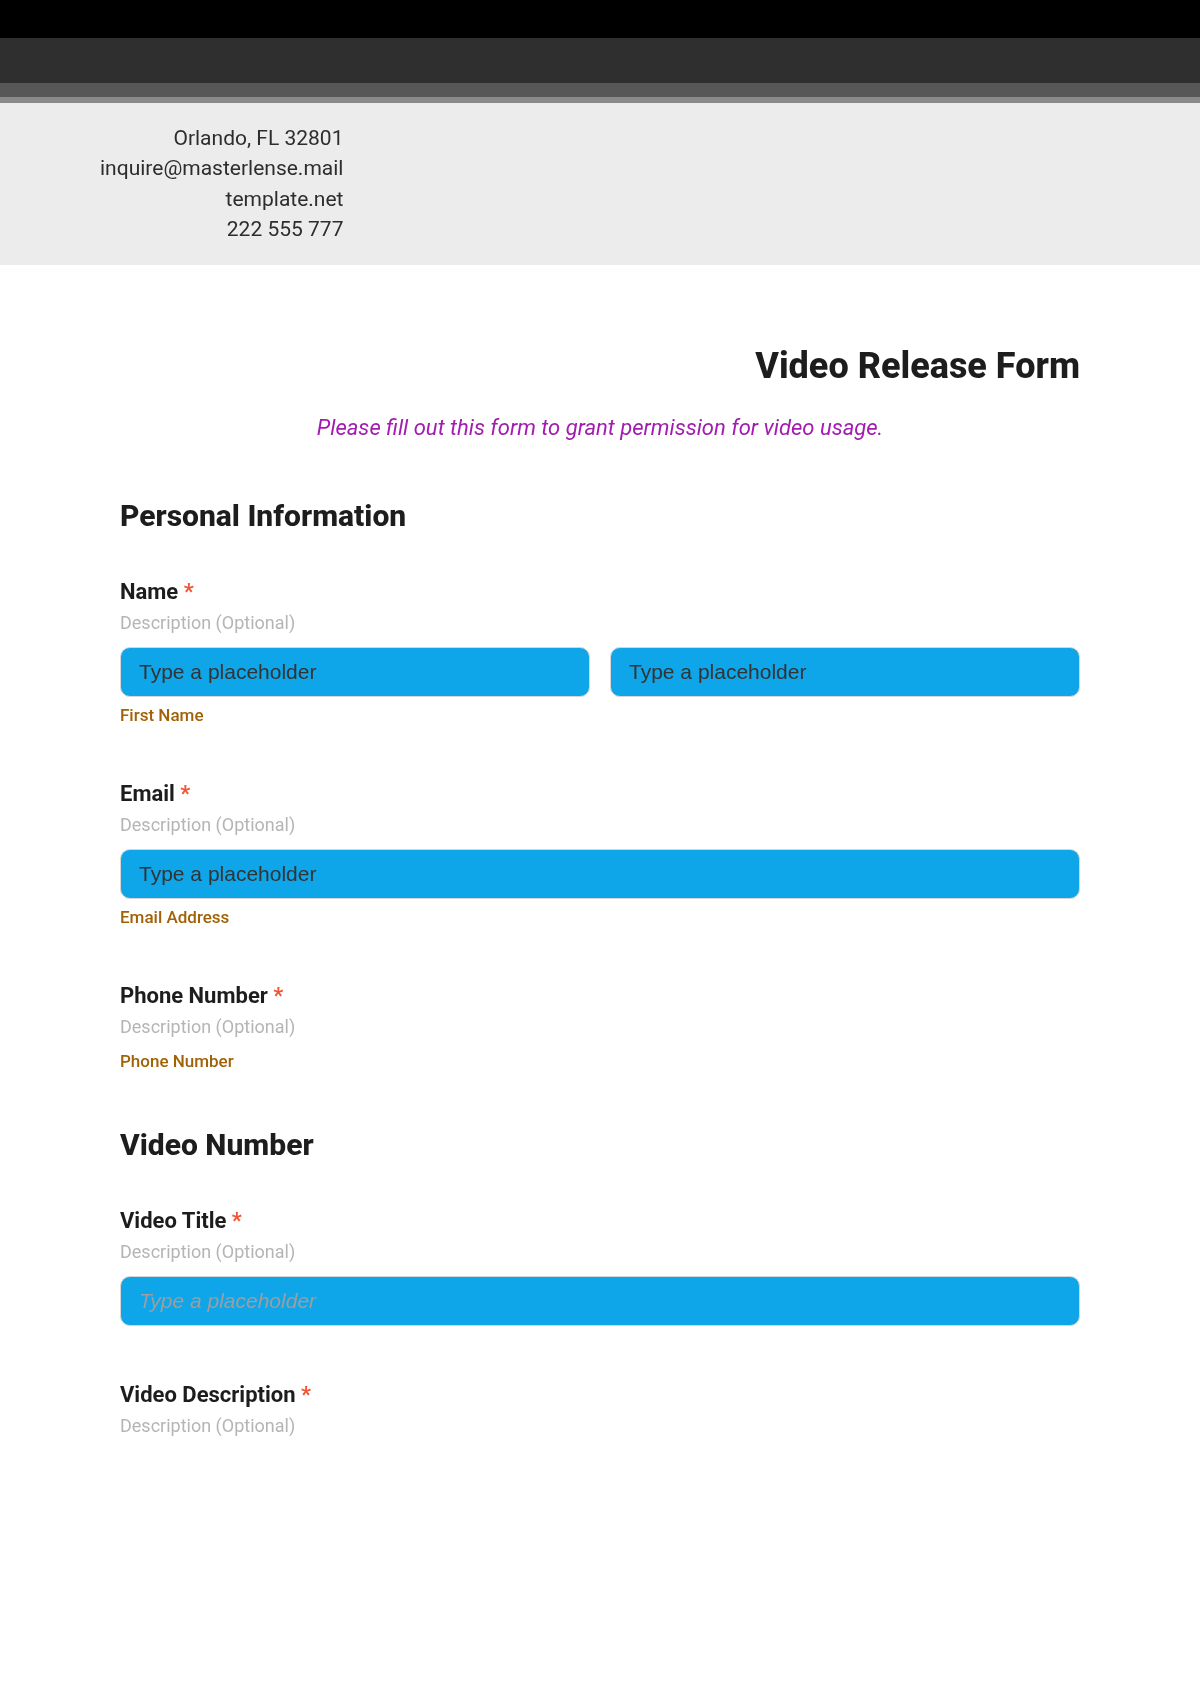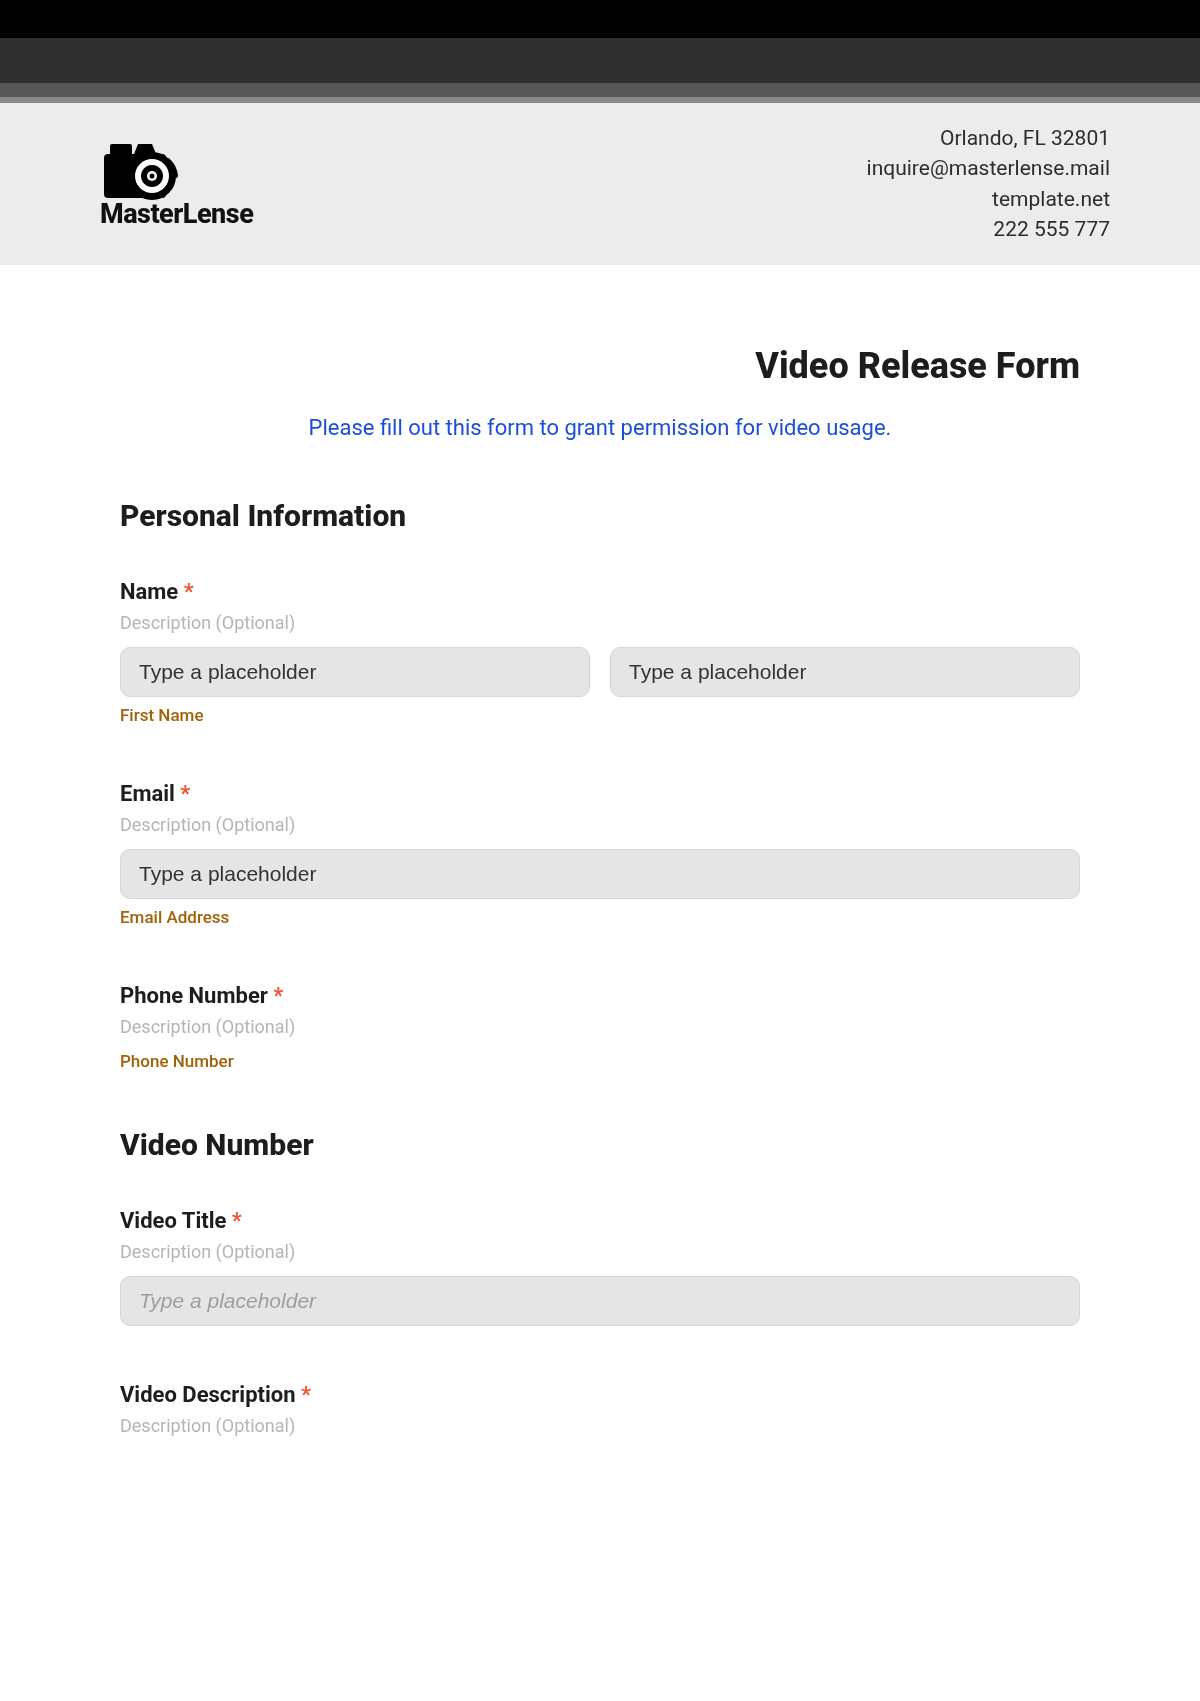--- a/index.html
+++ b/index.html
@@ -47,22 +47,23 @@
   .form-title {
     text-align: right;
     font-size: 36px;
     font-weight: 800;
     color: #1d1d1d;
     margin-bottom: 28px;
   }
   .form-subtitle {
     text-align: center;
     font-size: 22px;
-    color: #1d4ed8;
+    color: #a21caf;
     margin-bottom: 58px;
+    font-style: italic;
   }
   .section-heading {
     font-size: 30px;
     font-weight: 800;
     color: #1d1d1d;
     margin-bottom: 46px;
   }
 
   .field-group { margin-bottom: 56px; }
   .field-label {
@@ -83,54 +84,40 @@
   }
   .col { flex: 1; }
   .text-input {
     width: 100%;
     height: 50px;
     border: 1px solid #d6d6d6;
     border-radius: 10px;
     padding: 16px 18px;
     font-size: 21px;
     color: #333;
-    background: #e5e5e5;
+    background: #0ea5e9;
   }
   .text-input::placeholder { color: #333; opacity: 1; }
   .text-input.italic::placeholder { font-style: italic; color: #9e9e9e; }
   .sublabel {
     color: #a16207;
     font-size: 17px;
     margin-top: 8px;
     font-weight: 500;
   }
 </style>
 </head>
 <body>
 
 <div class="top-bar-1"></div>
 <div class="top-bar-2"></div>
 <div class="top-bar-3"></div>
 <div class="top-bar-4"></div>
 
 <div class="header">
-  <div class="logo">
-    <svg class="camera-svg" width="110" height="62" viewBox="0 0 110 62">
-      <rect x="4" y="16" width="62" height="44" rx="4" fill="#000"></rect>
-      <rect x="10" y="6" width="22" height="12" rx="2" fill="#000"></rect>
-      <path d="M38 6 L52 6 L56 16 L34 16 Z" fill="#000"></path>
-      <circle cx="52" cy="38" r="24" fill="#000"></circle>
-      <circle cx="52" cy="38" r="17" fill="#fff"></circle>
-      <circle cx="52" cy="38" r="11" fill="#000"></circle>
-      <circle cx="52" cy="38" r="5" fill="#fff"></circle>
-      <circle cx="52" cy="38" r="2.5" fill="#000"></circle>
-      <path d="M68 22 A24 24 0 0 1 76 38" stroke="#000" stroke-width="4" fill="none" stroke-linecap="round"></path>
-    </svg>
-    <div class="logo-text">MasterLense</div>
-  </div>
   <div class="contact-block">
     <div>Orlando, FL 32801</div>
     <div>inquire@masterlense.mail</div>
     <div>template.net</div>
     <div>222 555 777</div>
   </div>
 </div>
 
 <div class="page">
   <h1 class="form-title">Video Release Form</h1>

